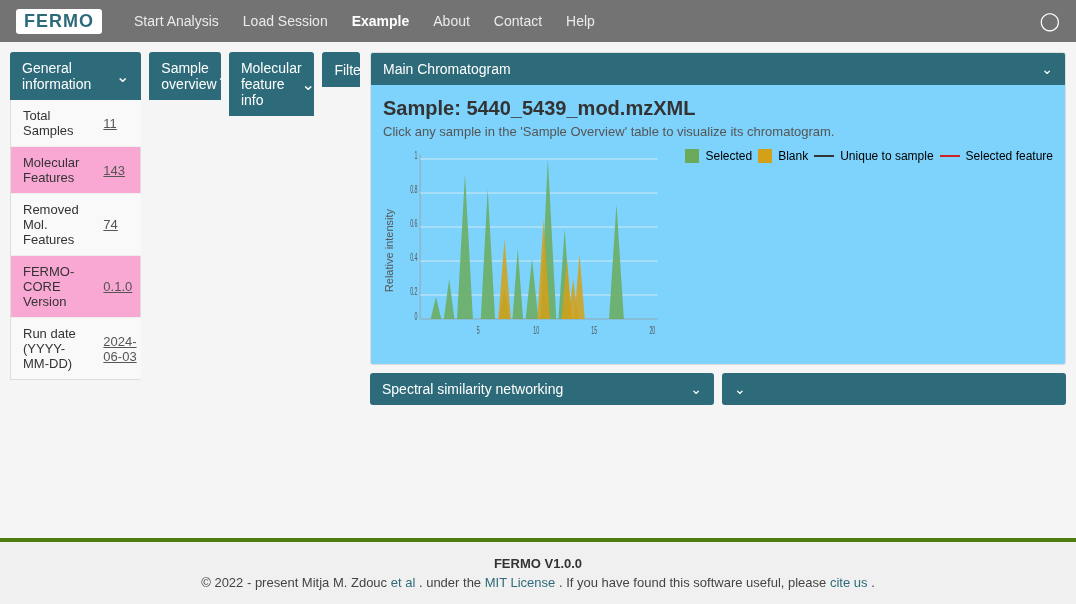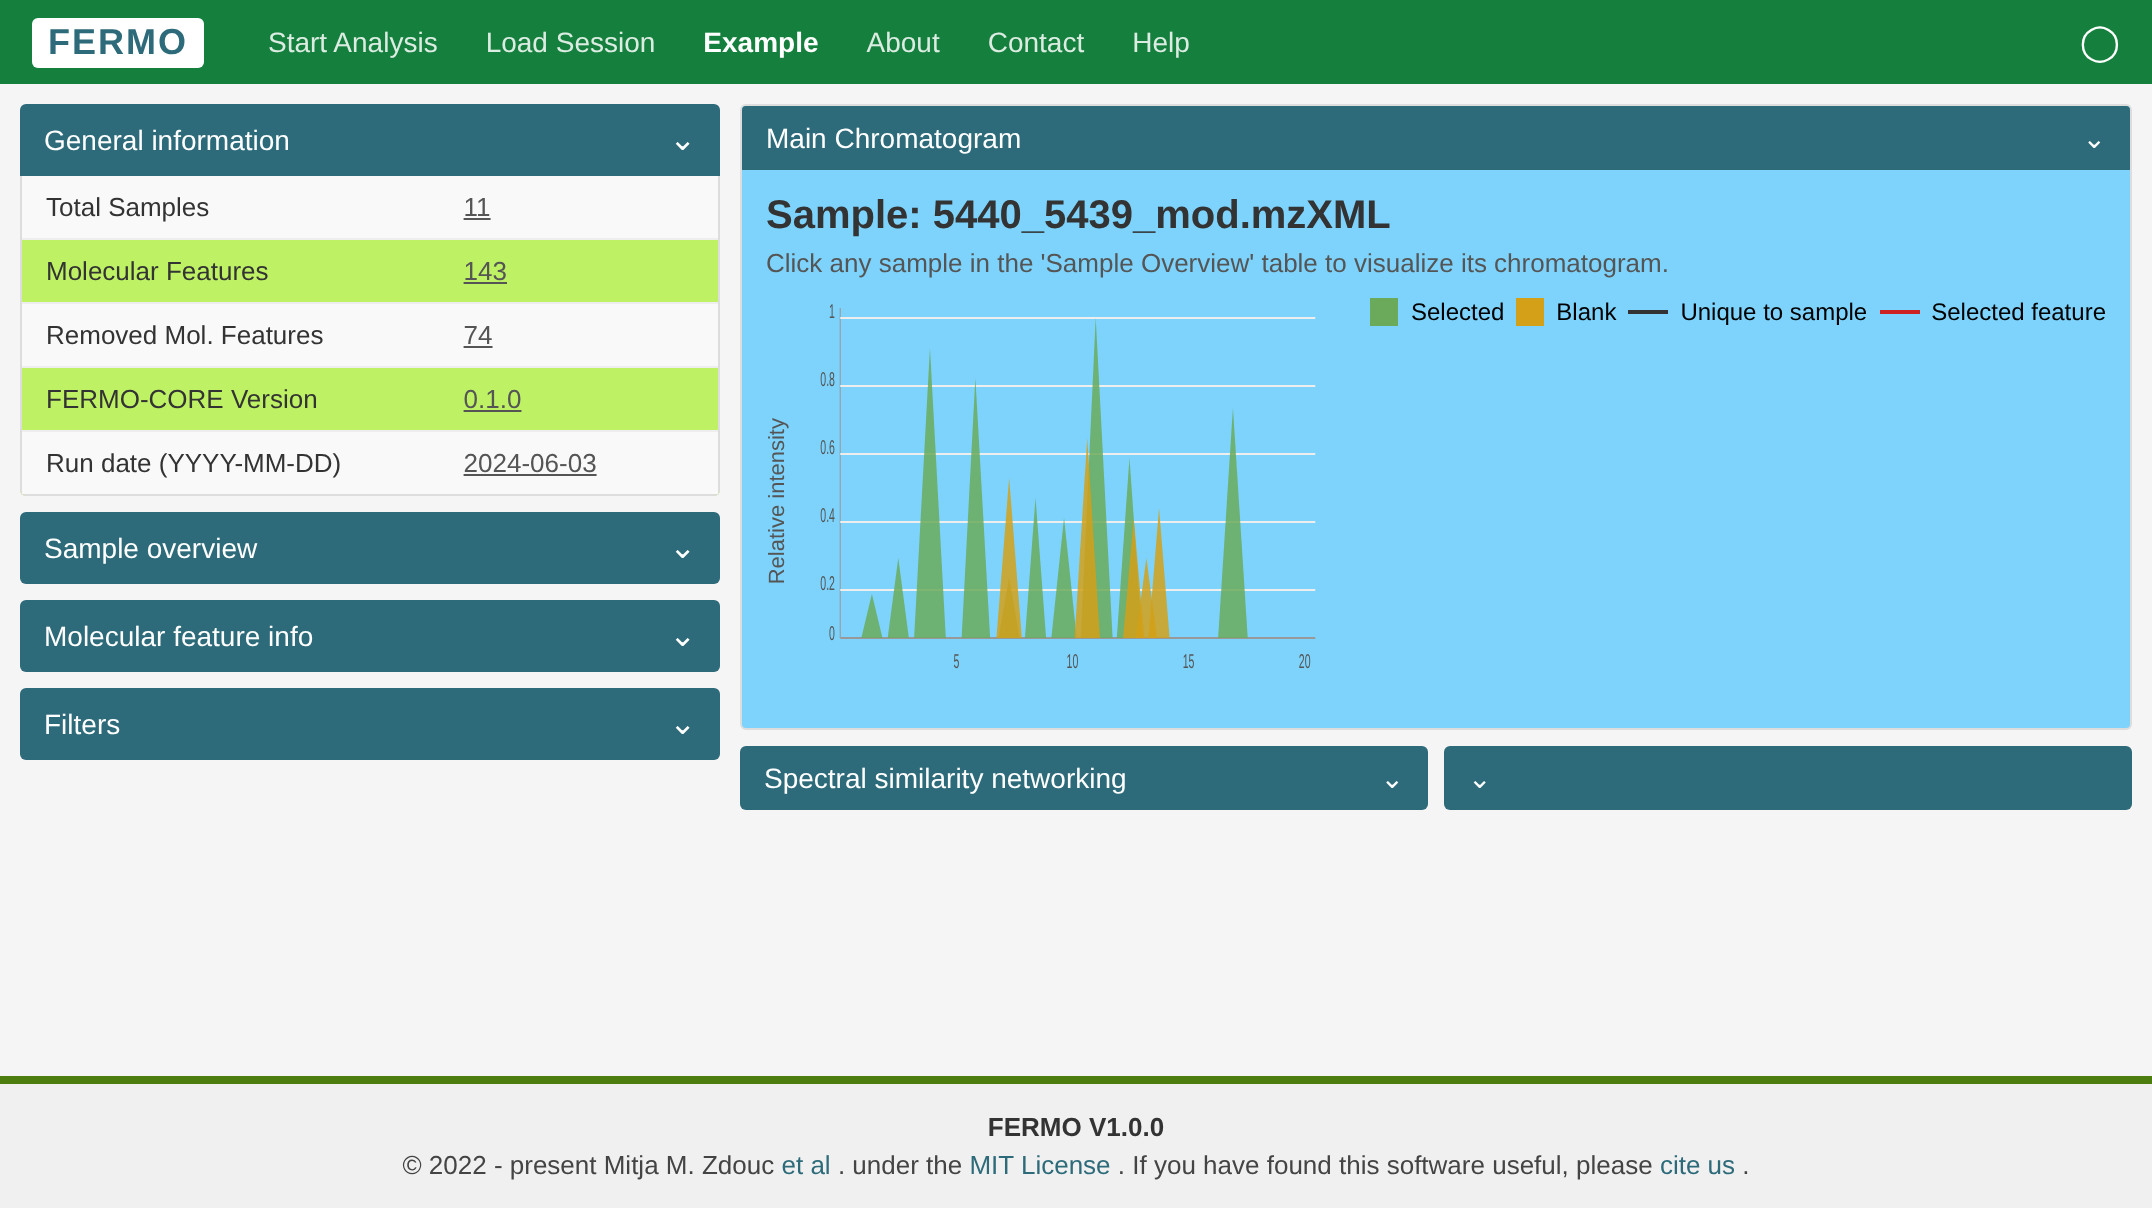--- a/index.html
+++ b/index.html
@@ -1,20 +1,20 @@
 <!DOCTYPE html>
 <html><head>
   <meta charset="utf-8">
   <style>
     * { box-sizing: border-box; margin: 0; padding: 0; }
     body { font-family: Arial, sans-serif; font-size: 14px; background: #f5f5f5; min-height: 604px; display: flex; flex-direction: column; }
     
     
     .navbar {
-      background-color: #15803d;
+      background-color: #737373;
       display: flex;
       align-items: center;
       padding: 0 16px;
       height: 42px;
       gap: 20px;
     }
     .navbar-logo {
       display: flex;
       align-items: center;
       margin-right: 10px;
@@ -53,21 +53,21 @@
       padding: 10px;
       gap: 10px;
       align-items: flex-start;
     }
 
     
     .sidebar {
       width: 350px;
       flex-shrink: 0;
       display: flex;
-      flex-direction: column;
+      flex-direction: row;
       gap: 8px;
     }
 
     
     .panel {
       border-radius: 3px;
       overflow: hidden;
     }
     .panel-header {
       background-color: #2d6b7a;
@@ -77,21 +77,21 @@
       justify-content: space-between;
       align-items: center;
       cursor: pointer;
       font-size: 14px;
       font-weight: 500;
     }
     .panel-header .chevron {
       font-size: 16px;
     }
     .panel-body {
-      background: #bef264;
+      background: #f9a8d4;
       border: 1px solid #ddd;
       border-top: none;
     }
 
     
     .info-table {
       width: 100%;
       border-collapse: collapse;
     }
     .info-table tr {

